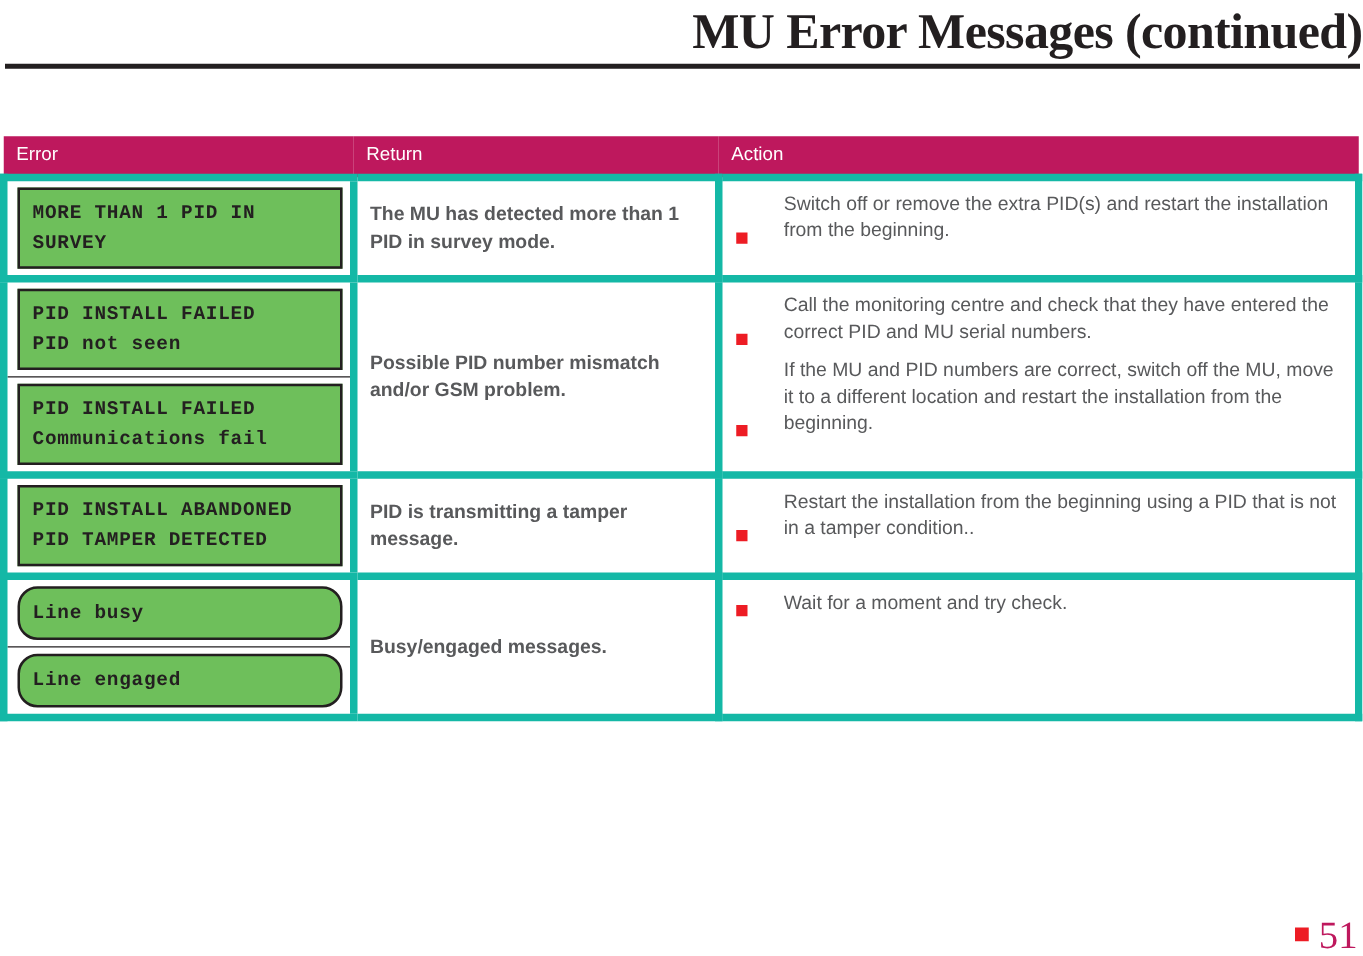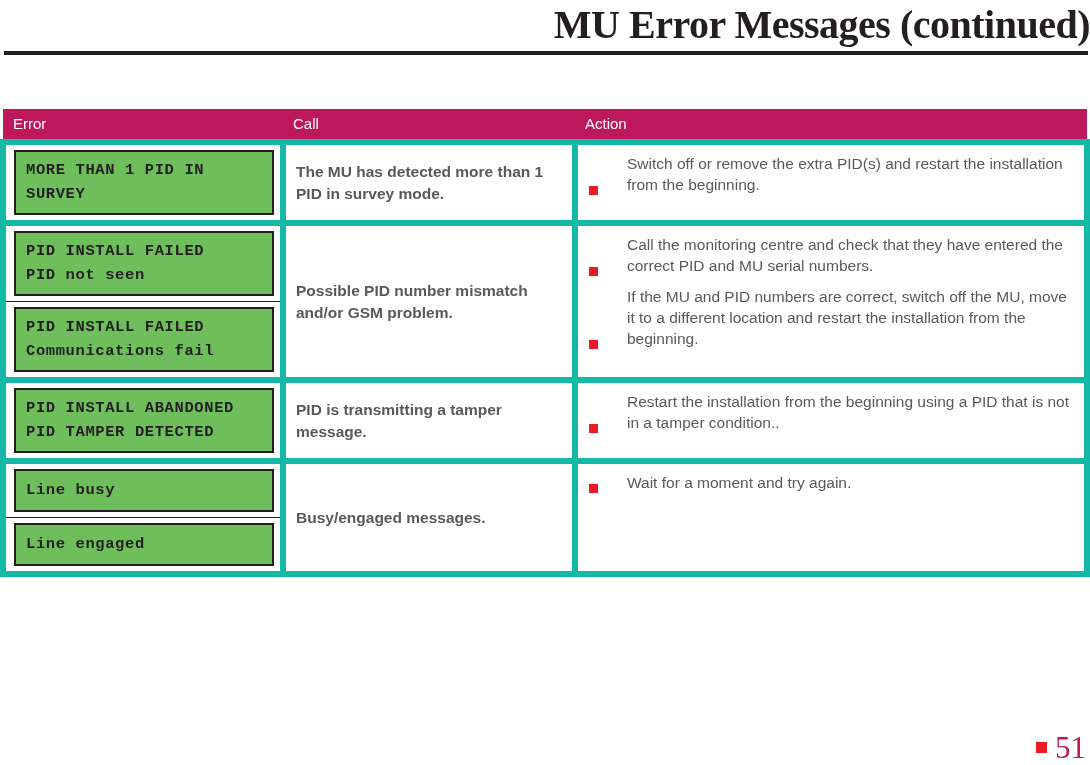--- a/index.html
+++ b/index.html
@@ -91,21 +91,21 @@
     border: 2px solid #231f20;
     padding: 6px 10px 7px 10px;
     font-family: "Liberation Mono", monospace;
     font-weight: bold;
     font-size: 15.5px;
     line-height: 24px;
     color: #231f20;
     letter-spacing: 0.6px;
     white-space: pre;
   }
-  .lcd.one-line { padding: 7px 10px 8px 10px; }
+  .lcd.one-line { padding: 7px 10px 8px 10px; border-radius: 16px; }
 
   
   .cause-text {
     font-family: "Liberation Sans", sans-serif;
     font-size: 15.5px;
     line-height: 22px;
     color: #58595b;
   }
 
   
@@ -169,21 +169,21 @@
 
 <table class="err-table">
   <colgroup>
     <col class="c-err">
       <col class="c-cause">
       <col class="c-action">
   </colgroup>
   <thead>
     <tr>
       <th>Error</th>
-      <th>Call</th>
+      <th>Return</th>
       <th>Action</th>
     </tr>
   </thead>
   <tbody id="table-body">
       <tr>
         <td class="cell-err">
           <div class="lcd-wrap">
             <div class="lcd">MORE THAN 1 PID IN
 SURVEY</div>
           </div>
@@ -255,21 +255,21 @@
             <div class="lcd one-line">Line engaged</div>
           </div>
         </td>
         <td class="cell-cause">
           <div class="cause-text">Busy/engaged messages.</div>
         </td>
         <td class="cell-action">
           <ul class="action-list">
             <li class="action-item">
               <span class="bullet-sq"></span>
-              <span class="action-text">Wait for a moment and try again.</span>
+              <span class="action-text">Wait for a moment and try check.</span>
             </li>
           </ul>
         </td>
       </tr>
     </tbody>
 </table>
 
 <div class="page-footer">
   <span class="footer-bullet"></span>
   <span class="footer-num">51</span>

